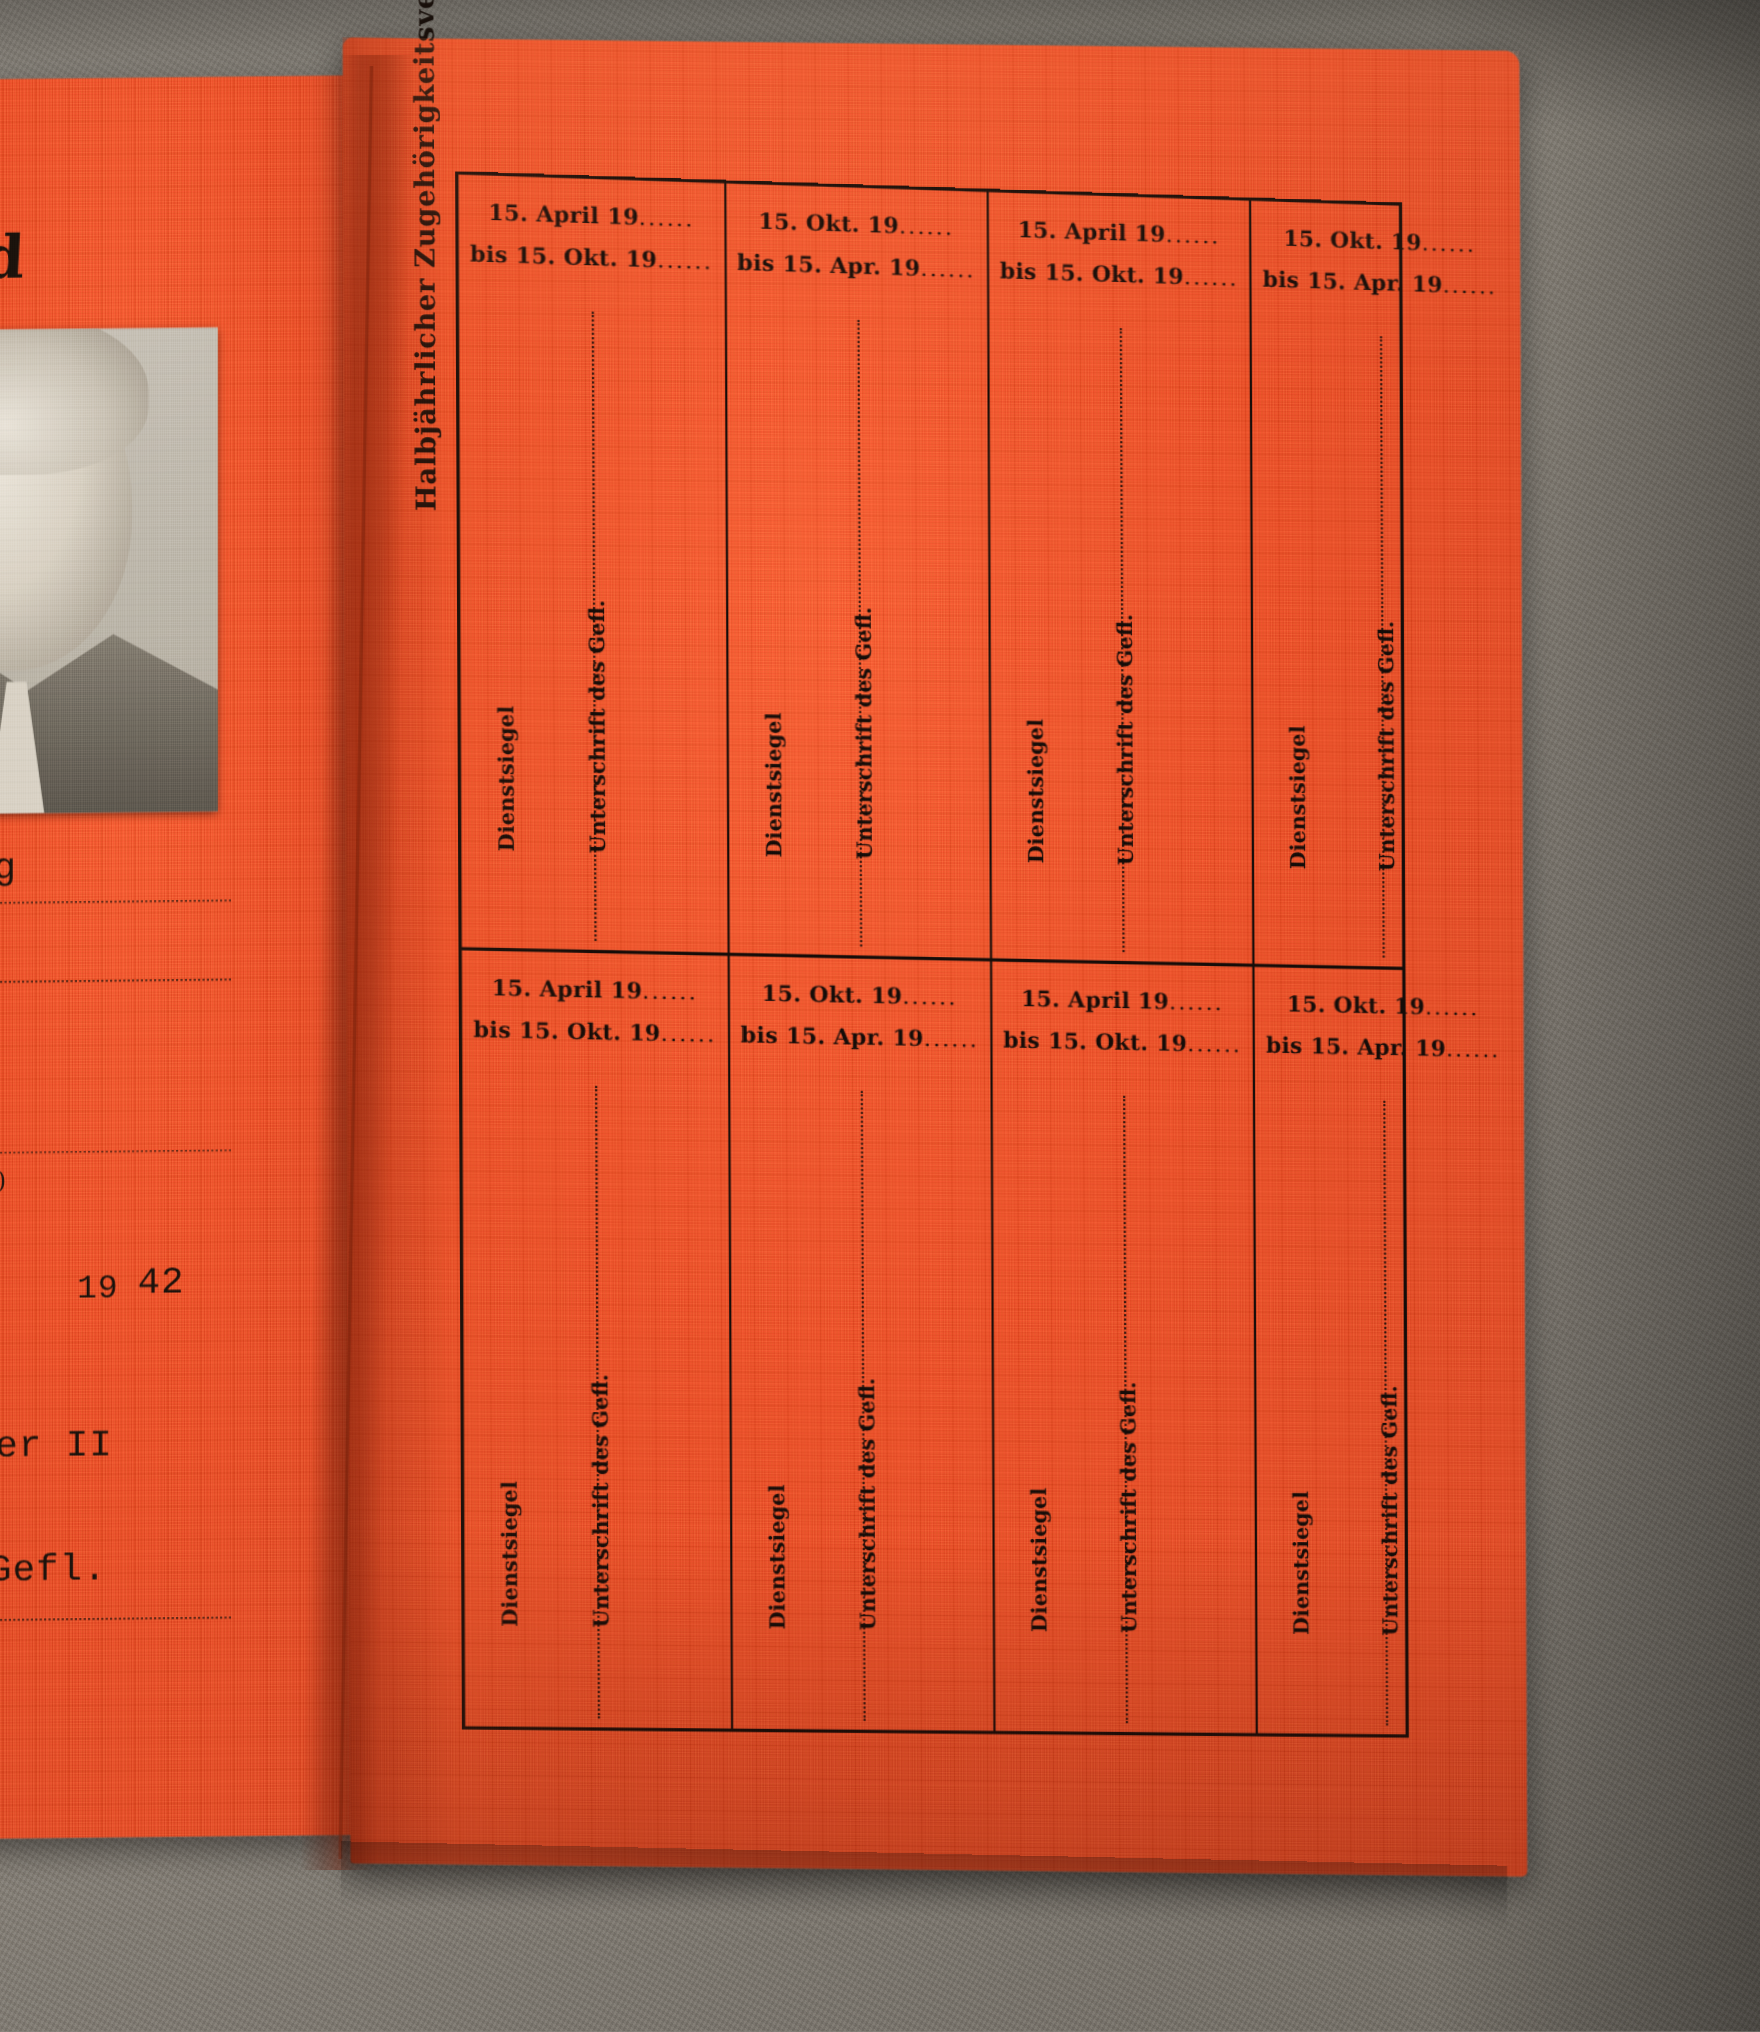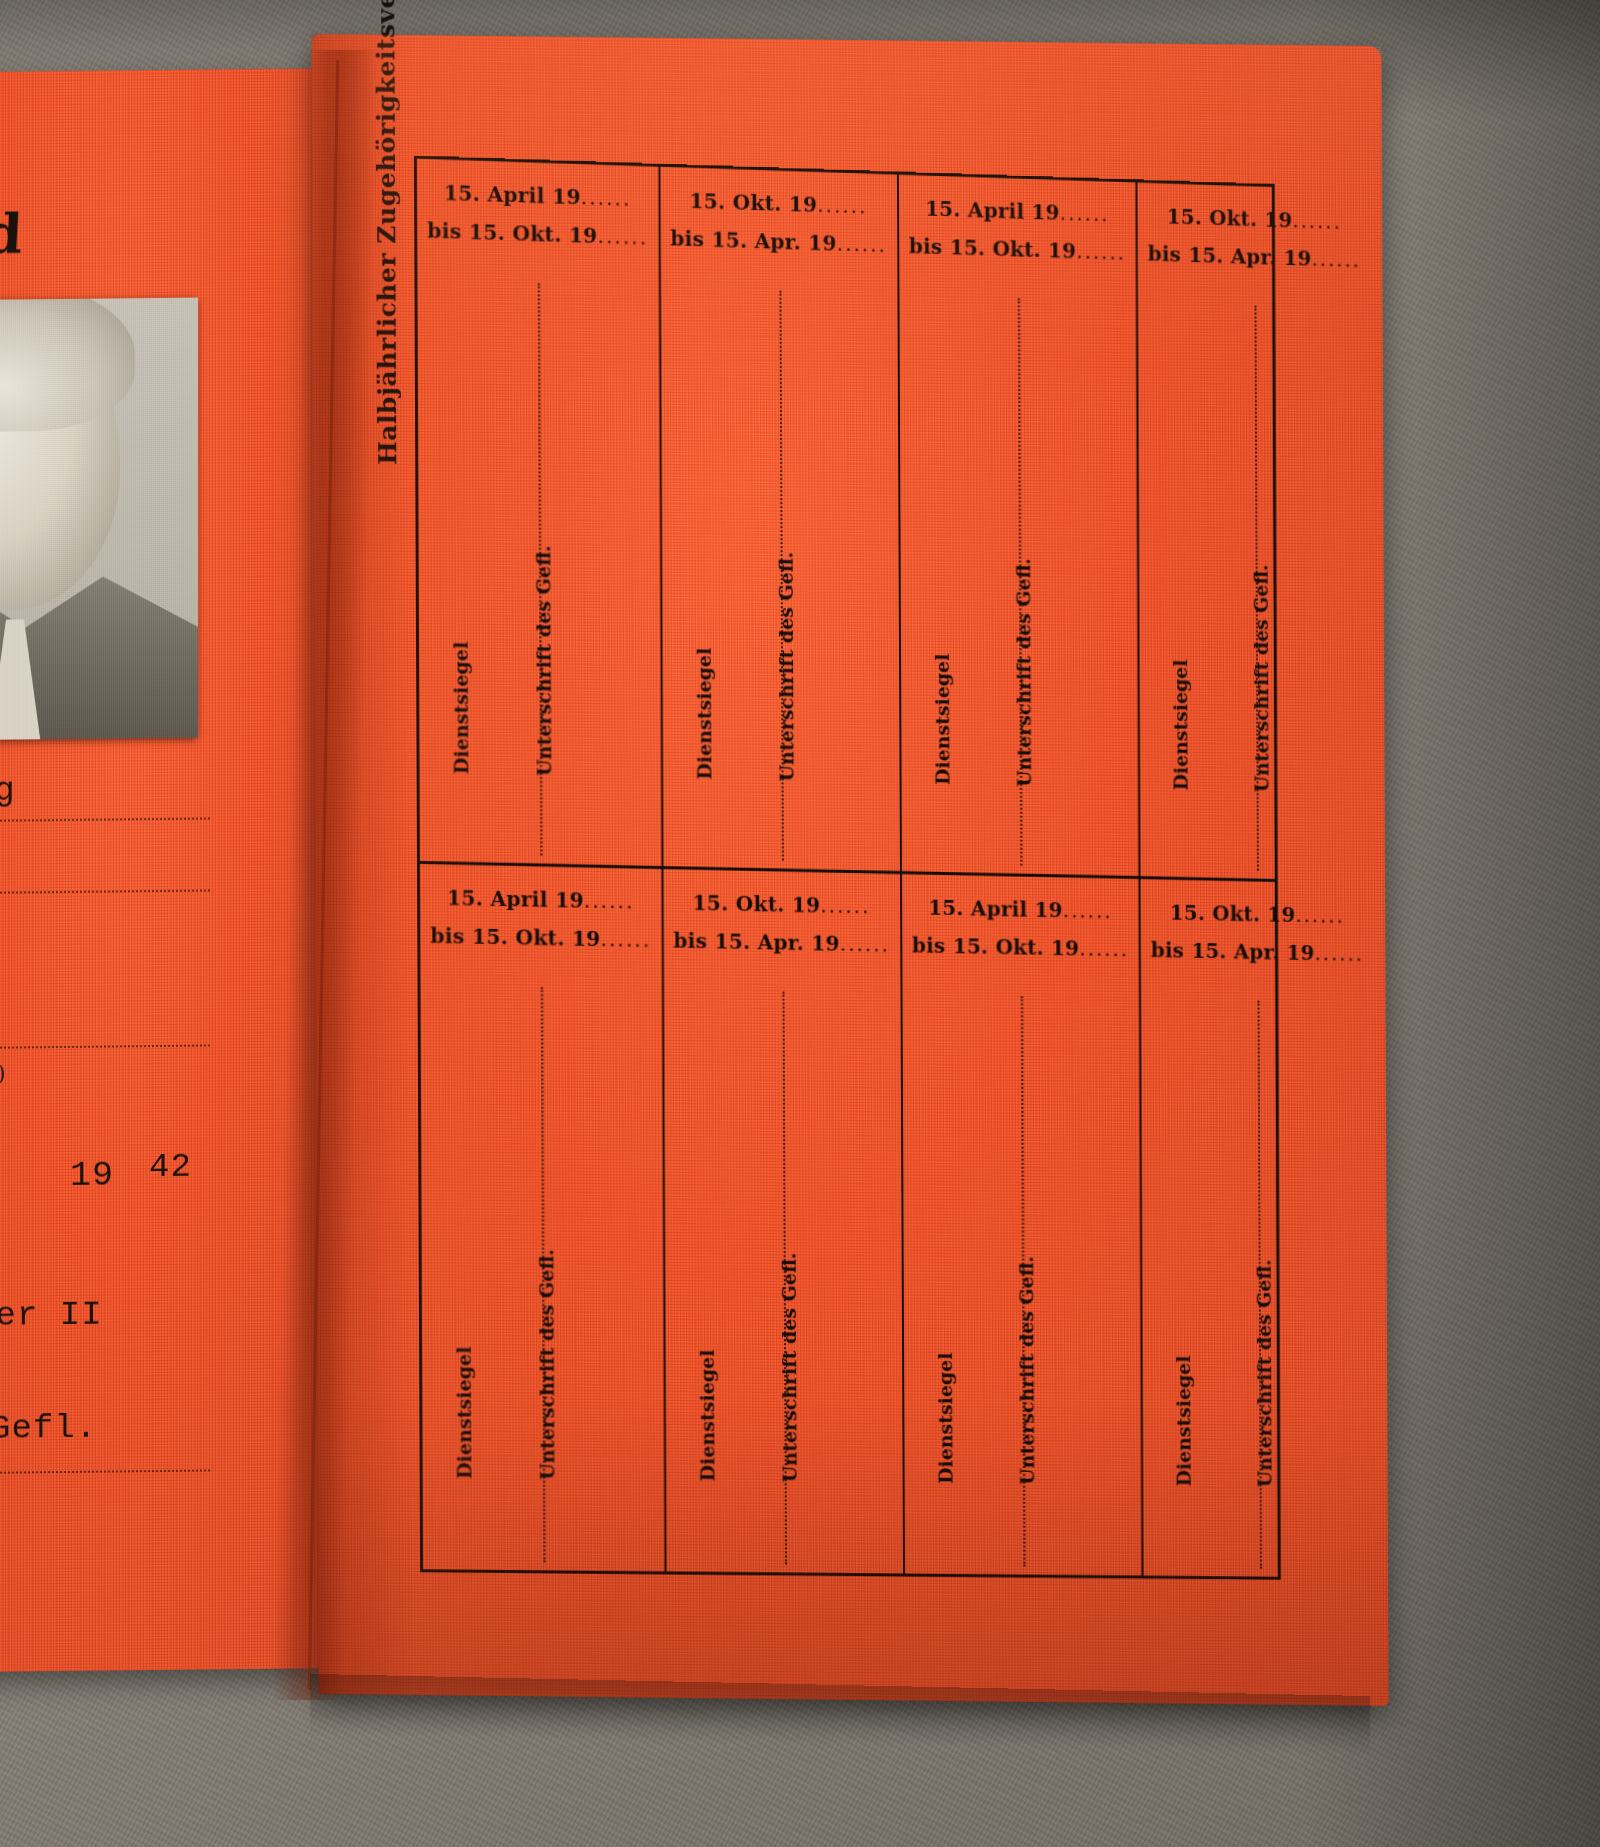--- a/index.html
+++ b/index.html
@@ -322,22 +322,22 @@
 
         <div class="typed" style="left:-30px; top:700px;">gung</div>
         <div class="lp-line" style="left:-140px; top:748px; width:390px;"></div>
 
         <div class="lp-line" style="left:-140px; top:820px; width:390px;"></div>
 
         <div class="lp-line" style="left:-140px; top:975px; width:390px;"></div>
 
         <div class="caption" style="left:-130px; top:988px;">hrers  und  Stempel)</div>
 
-        <div class="typed" style="left:110px; top:1085px; font-size:35px;">19</div>
-        <div class="typed" style="left:165px; top:1078px;margin-left:24px;">42</div>
+        <div class="typed" style="left:110px; top:1085px; font-size:30px;">19</div>
+        <div class="typed" style="left:165px; top:1078px;">42</div>
 
         <div class="typed" style="left:-50px; top:1225px;">leiter II</div>
 
         <div class="typed" style="left:30px; top:1338px;">Gefl.</div>
         <div class="lp-line" style="left:-140px; top:1400px; width:390px;"></div>
 
       </div>
       <div class="cloth"></div>
     </div>
 

